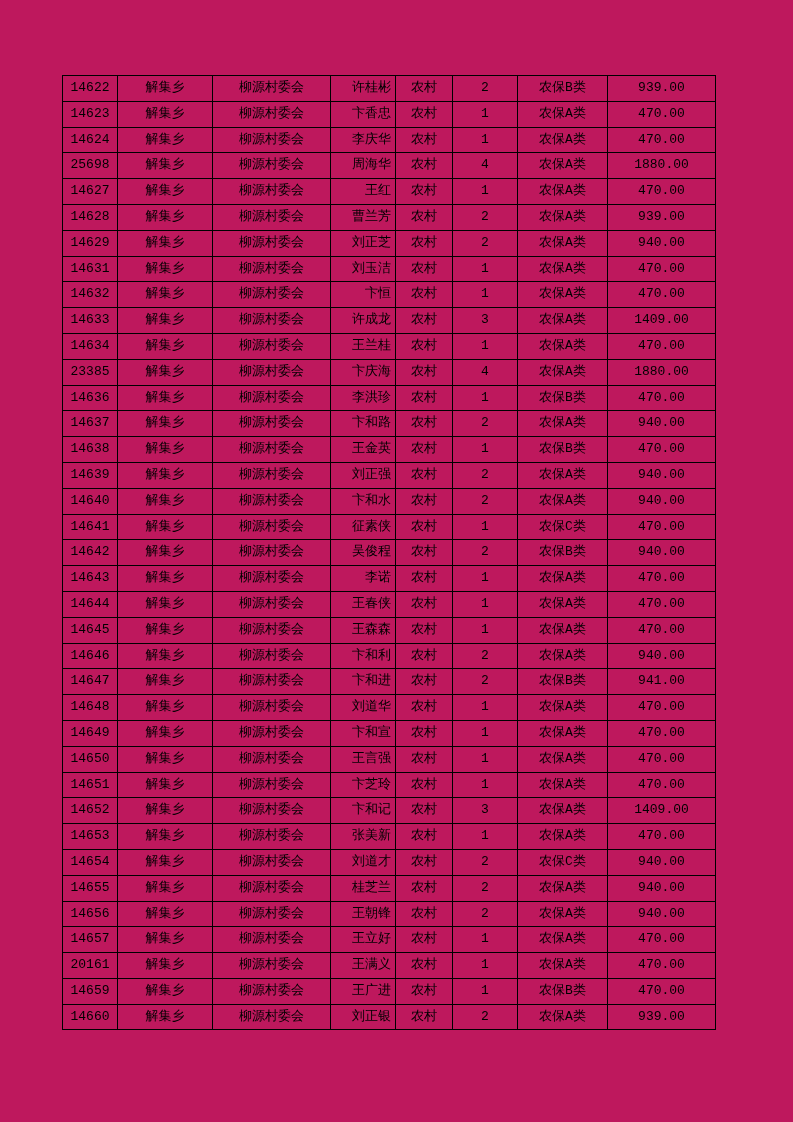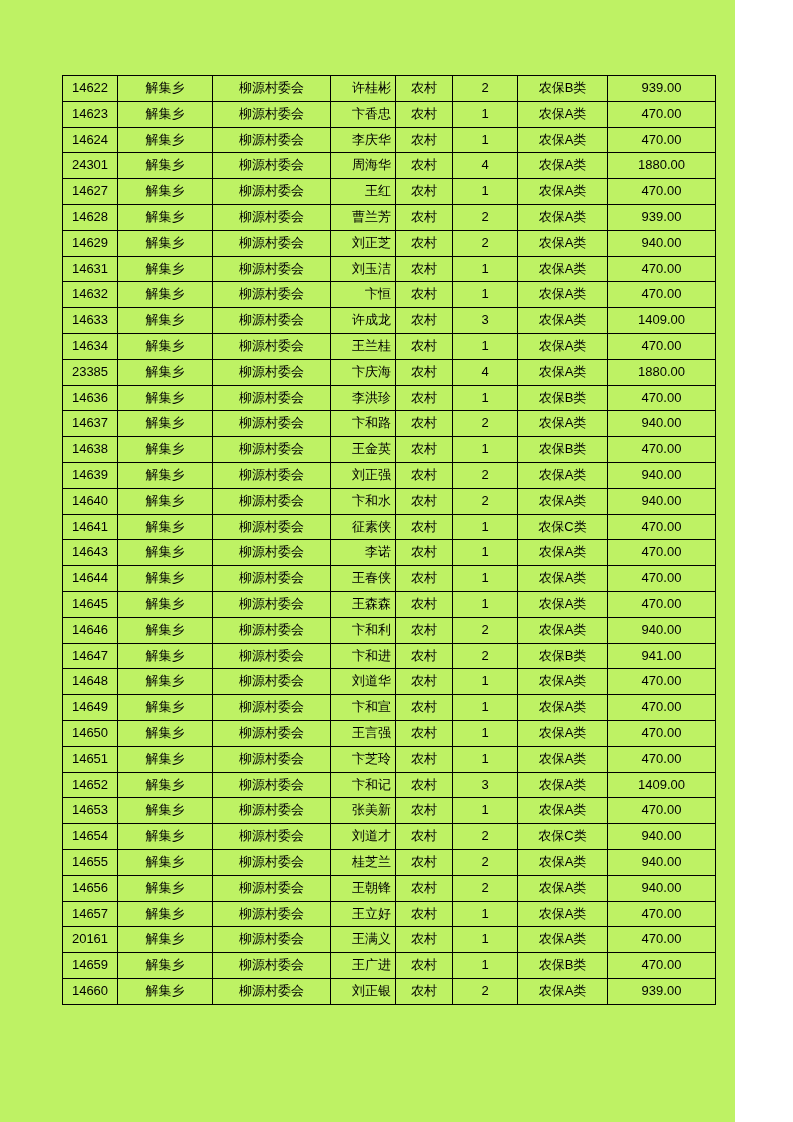--- a/index.html
+++ b/index.html
@@ -1,23 +1,23 @@
 <!DOCTYPE html>
 <html><head>
 <meta charset="utf-8">
 <style>
   * { margin: 0; padding: 0; box-sizing: border-box; }
   html, body { background: #ffffff; }
   .page {
     position: relative;
-    width: 735px;
+    width: 793px;
     height: 1122px;
-    background: #bef264;
+    background: #be185d;
     overflow: hidden;
-    font-family: Liberation Sans, sans-serif;
+    font-family: Liberation Mono, monospace;
     color: #000000;
   }
   table.payment {
     position: absolute;
     left: 62px;
     top: 75px;
     width: 653px;
     border-collapse: collapse;
     table-layout: fixed;
   }
@@ -74,21 +74,21 @@
           <td class="al-center">14624</td>
           <td class="al-center">解集乡</td>
           <td class="al-center">柳源村委会</td>
           <td class="al-left">李庆华</td>
           <td class="al-center">农村</td>
           <td class="al-center">1</td>
           <td class="al-center">农保A类</td>
           <td class="al-right">470.00</td>
         </tr>
         <tr>
-          <td class="al-center">24301</td>
+          <td class="al-center">25698</td>
           <td class="al-center">解集乡</td>
           <td class="al-center">柳源村委会</td>
           <td class="al-left">周海华</td>
           <td class="al-center">农村</td>
           <td class="al-center">4</td>
           <td class="al-center">农保A类</td>
           <td class="al-right">1880.00</td>
         </tr>
         <tr>
           <td class="al-center">14627</td>
@@ -222,20 +222,30 @@
         </tr>
         <tr>
           <td class="al-center">14641</td>
           <td class="al-center">解集乡</td>
           <td class="al-center">柳源村委会</td>
           <td class="al-left">征素侠</td>
           <td class="al-center">农村</td>
           <td class="al-center">1</td>
           <td class="al-center">农保C类</td>
           <td class="al-right">470.00</td>
+        </tr>
+        <tr>
+          <td class="al-center">14642</td>
+          <td class="al-center">解集乡</td>
+          <td class="al-center">柳源村委会</td>
+          <td class="al-left">吴俊程</td>
+          <td class="al-center">农村</td>
+          <td class="al-center">2</td>
+          <td class="al-center">农保B类</td>
+          <td class="al-right">940.00</td>
         </tr>
         <tr>
           <td class="al-center">14643</td>
           <td class="al-center">解集乡</td>
           <td class="al-center">柳源村委会</td>
           <td class="al-left">李诺</td>
           <td class="al-center">农村</td>
           <td class="al-center">1</td>
           <td class="al-center">农保A类</td>
           <td class="al-right">470.00</td>

